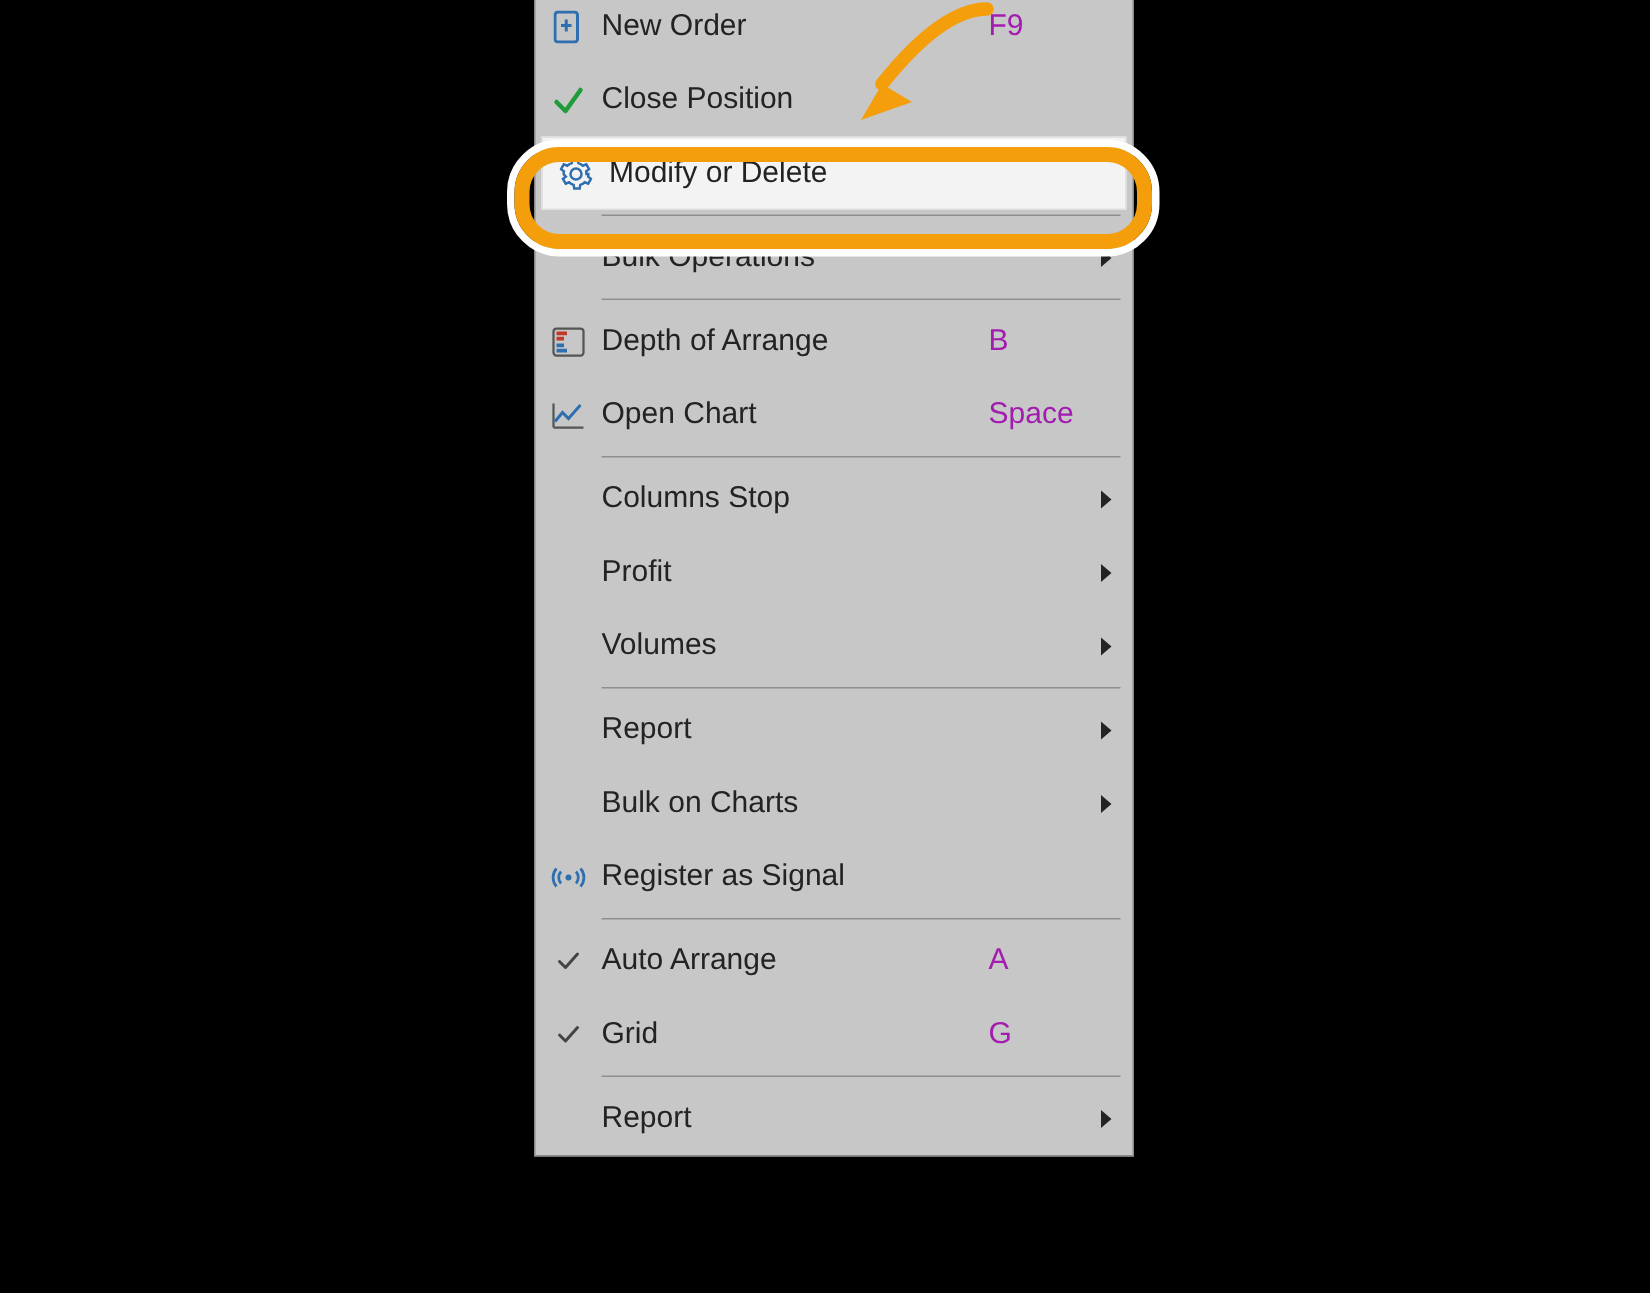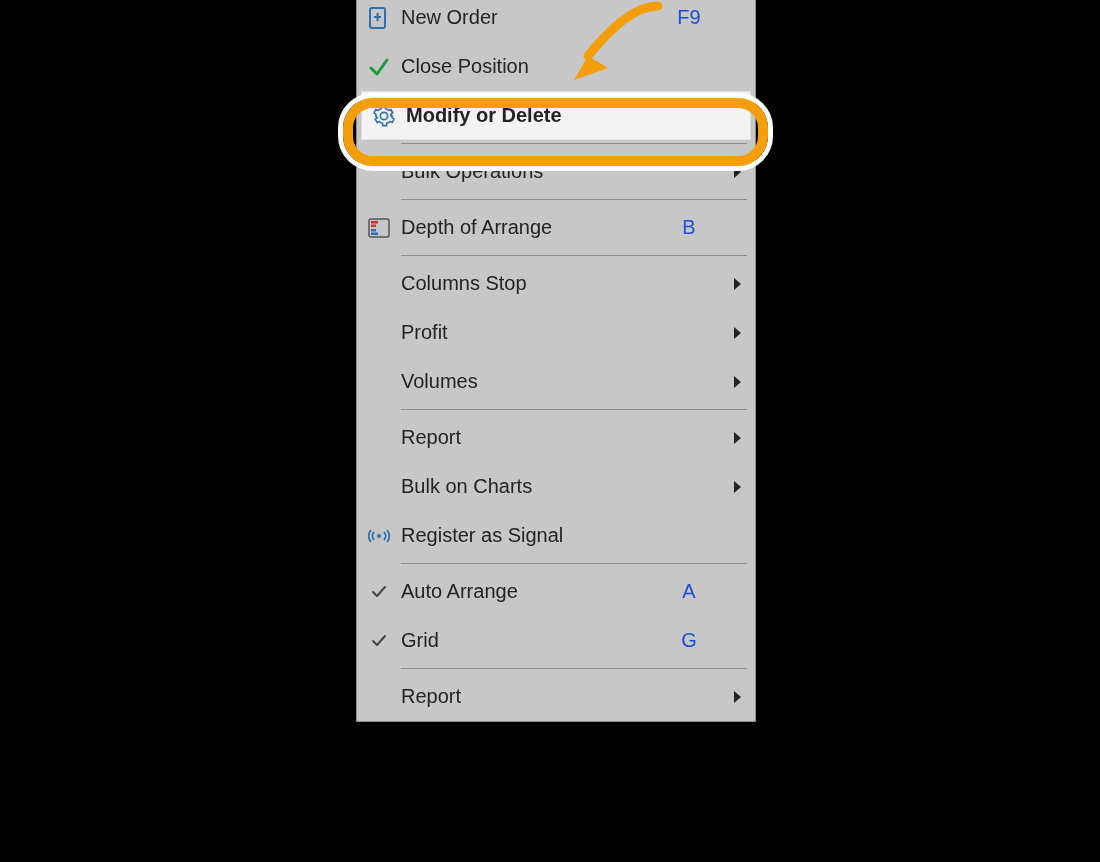--- a/index.html
+++ b/index.html
@@ -35,41 +35,40 @@
       justify-content: center;
       align-items: center;
       flex-shrink: 0;
     }
     .label-col {
       flex: 1 1 auto;
       white-space: nowrap;
     }
     .shortcut-col {
       flex-shrink: 0;
-      text-align: center;
+      text-align: left;
       min-width: 60px;
-      color: #1d4ed8;
+      color: #a21caf;
     }
     .arrow-col {
       width: 24px;
       display: flex;
       justify-content: flex-end;
       align-items: center;
       flex-shrink: 0;
     }
     .sep {
       height: 1px;
       margin: 3px 8px 3px 44px;
       background: #8f8f8f;
     }
     .highlighted {
       background: #f3f3f3;
       border: 1px solid #e0e0e0;
       margin: 0 4px;
-      font-weight: bold;
     }
     
     .callout {
       position: absolute;
       pointer-events: none;
       z-index: 10;
     }
     .callout-ring {
       position: absolute;
       border: 10px solid #f59e0b;
@@ -140,20 +139,32 @@
           <rect x="3" y="3" width="7" height="2.5" fill="#c0392b"></rect>
           <rect x="3" y="6.5" width="5" height="2.5" fill="#c0392b"></rect>
           <rect x="3" y="11" width="5" height="2.5" fill="#2f6fb0"></rect>
           <rect x="3" y="14.5" width="7" height="2.5" fill="#2f6fb0"></rect>
         </svg>
       </span>
       <span class="label-col">Depth of Arrange</span>
       <span class="shortcut-col">B</span>
       <span class="arrow-col"></span>
     </div>
+    <div class="menu-item">
+      <span class="icon-col">
+        <svg width="24" height="20" viewBox="0 0 24 20">
+          <path d="M2 18 H22" stroke="#555" stroke-width="1.5"></path>
+          <path d="M2 2 V18" stroke="#555" stroke-width="1.5"></path>
+          <path d="M3 14 L8 8 L12 12 L20 3" fill="none" stroke="#2f6fb0" stroke-width="2"></path>
+        </svg>
+      </span>
+      <span class="label-col">Open Chart</span>
+      <span class="shortcut-col">Space</span>
+      <span class="arrow-col"></span>
+    </div>
     <div class="sep"></div>
     <div class="menu-item">
       <span class="icon-col"></span>
       <span class="label-col">Columns Stop</span>
       <span class="arrow-col">
         <svg width="10" height="14" viewBox="0 0 10 14">
           <path d="M1 1 L8 7 L1 13 Z" fill="#232323"></path>
         </svg>
       </span>
     </div>

